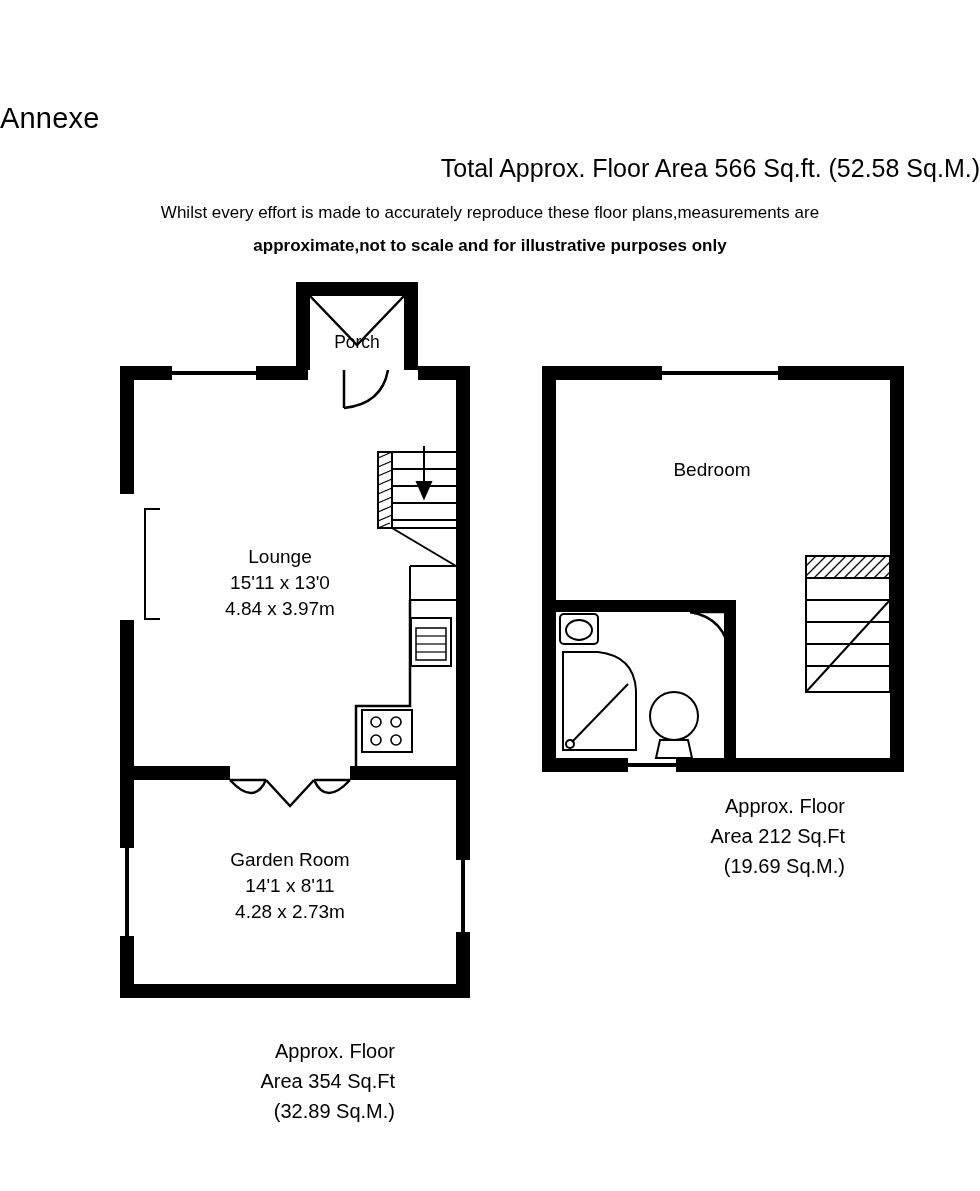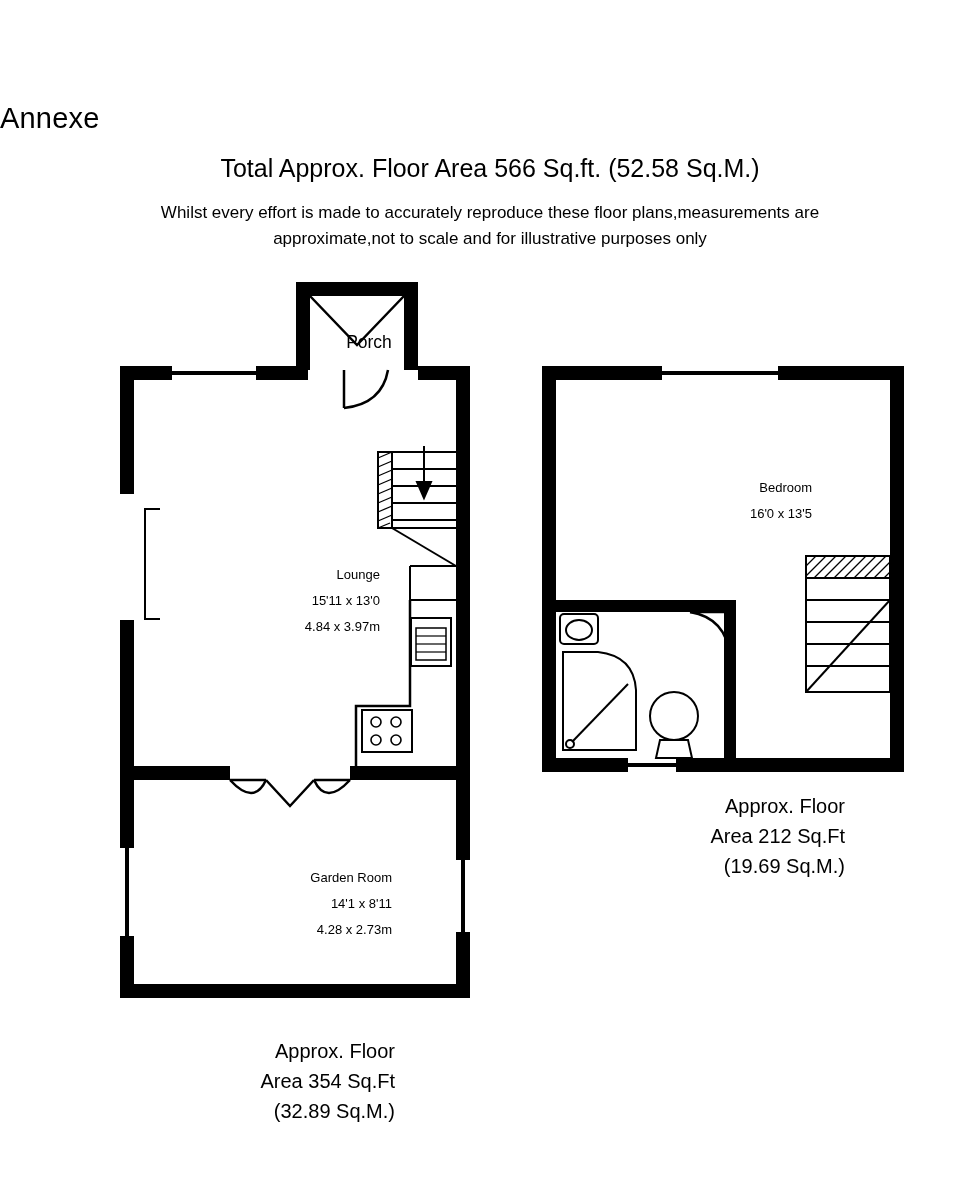--- a/index.html
+++ b/index.html
@@ -24,38 +24,37 @@
   }
   .title {
     position: absolute;
     width: 100%;
     font-size: 29px;
     letter-spacing: 0.2px;
   }
   .subtitle {
     position: absolute;
     width: 100%;
-    text-align: center;
+    text-align: right;
     font-size: 25px;
   }
   .disclaimer {
     position: absolute;
     width: 760px;
     left: 110px;
     text-align: center;
     font-size: 17px;
     line-height: 26px;
   }
   .room-label {
     position: absolute;
-    text-align: right;
-    font-size: 13px;
+    text-align: center;
+    font-size: 19px;
     line-height: 26px;
     white-space: nowrap;
-    margin-top: 18px;
   }
   .room-label .name { display: block; }
   .room-label .dim { display: block; }
   .area-label {
     position: absolute;
     text-align: right;
     font-size: 20px;
     line-height: 30px;
     white-space: nowrap;
   }
@@ -65,21 +64,21 @@
     text-align: center;
     white-space: nowrap;
   }
 </style>
 </head>
 <body>
 
 <div class="title" style="top:102px;">Annexe</div>
 <div class="subtitle" style="top:154px;">Total Approx. Floor Area 566 Sq.ft. (52.58 Sq.M.)</div>
 <div class="disclaimer" style="top:200px;">Whilst every effort is made to accurately reproduce these floor plans,measurements are</div>
-<div class="disclaimer" style="top:226px;">approximate,not to scale and for illustrative purposes only</div>
+<div class="disclaimer" style="top:233px;font-weight:bold;">approximate,not to scale and for illustrative purposes only</div>
 
 <svg id="floorplan" viewBox="0 0 980 1191" xmlns="http://www.w3.org/2000/svg">
 
   <g>
 
     <g>
       <rect x="296" y="282" width="122" height="14" fill="#000"></rect>
       <rect x="296" y="282" width="14" height="88" fill="#000"></rect>
       <rect x="404" y="282" width="14" height="88" fill="#000"></rect>
     </g>
@@ -255,37 +254,36 @@
       <ellipse cx="579" cy="630" rx="13" ry="10"></ellipse>
     </g>
 
     <g fill="none" stroke="#000" stroke-width="2">
       <ellipse cx="674" cy="716" rx="24" ry="24"></ellipse>
       <path d="M660,740 L688,740 L692,758 L656,758 Z"></path>
     </g>
   </g>
 </svg>
 
-<div class="porch-label" style="left:308px; top:332px; width:122px;">Porch</div>
+<div class="porch-label" style="left:296px; top:332px; width:122px;">Porch</div>
 
 <div class="room-label" style="left:180px; top:544px; width:200px;">
   <span class="name">Lounge</span>
   <span class="dim">15'11 x 13'0</span>
   <span class="dim">4.84 x 3.97m</span>
 </div>
 
 <div class="room-label" style="left:188px; top:847px; width:204px;">
   <span class="name">Garden Room</span>
   <span class="dim">14'1 x 8'11</span>
   <span class="dim">4.28 x 2.73m</span>
 </div>
 
 <div class="room-label" style="left:612px; top:457px; width:200px;">
   <span class="name">Bedroom</span>
-  <span class="dim">16'0 x 13'5</span>
 </div>
 
 <div class="area-label" style="left:195px; top:1036px; width:200px;">
   <span>Approx. Floor</span><br>
   <span>Area 354 Sq.Ft</span><br>
   <span>(32.89 Sq.M.)</span>
 </div>
 
 <div class="area-label" style="left:645px; top:791px; width:200px;">
   <span>Approx. Floor</span><br>

